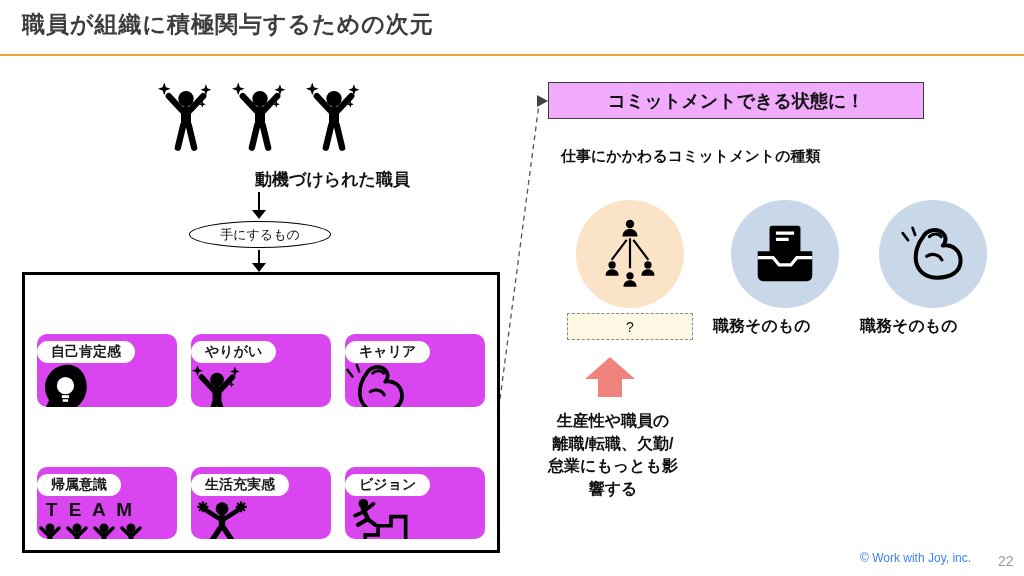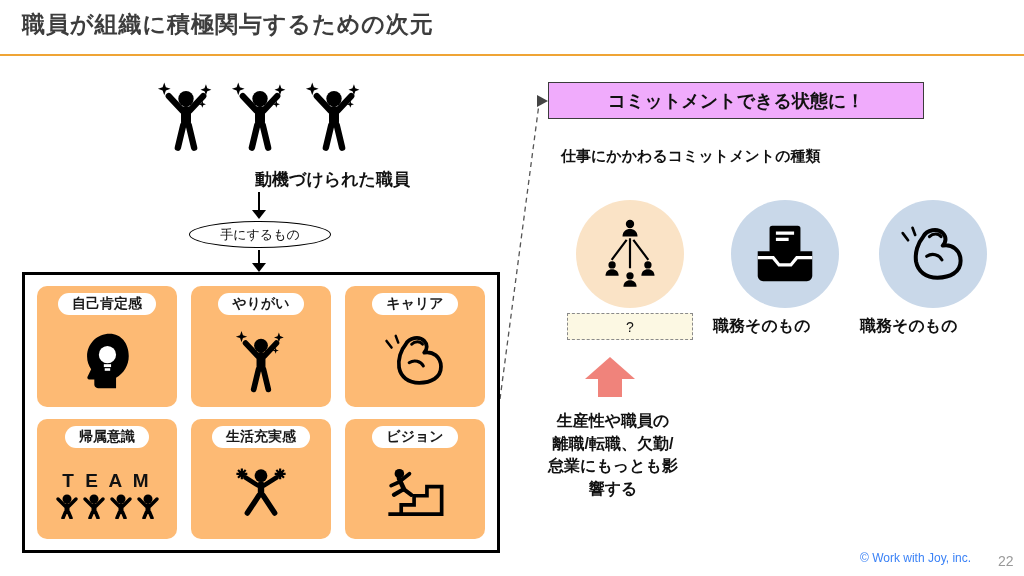--- a/index.html
+++ b/index.html
@@ -15,21 +15,21 @@
   .motivated-label { position:absolute; left:110px; top:168px; width:300px; text-align:right; font-size:17px; font-weight:700; }
 
   .vline { position:absolute; width:2px; background:#000; }
   .vhead { position:absolute; width:0; height:0; border-left:7px solid transparent; border-right:7px solid transparent; border-top:9px solid #000; }
 
   .gain-pill { position:absolute; left:189px; top:221px; width:142px; height:27px; border:1.5px solid #000; border-radius:50%;
     display:flex; align-items:center; justify-content:center; font-size:13px; background:#fff; z-index:2; }
 
   .big-box { position:absolute; left:22px; top:272px; width:478px; height:281px; border:3px solid #000; background:#fff;
     padding:11px 12px; display:grid; grid-template-columns:repeat(3,1fr); grid-template-rows:1fr 1fr; gap:12px 14px; z-index:2; }
-  .card { background:#fdba74; border-radius:10px; display:flex; flex-direction:column; align-items:center; padding-top:7px; overflow:hidden; }
+  .card { background:#d946ef; border-radius:10px; display:flex; flex-direction:column; align-items:flex-start; padding-top:7px; overflow:hidden;margin-top:48px; }
   .card-pill { background:#fff; border-radius:13px; padding:2px 14px; font-size:14px; font-weight:600; color:#1a1a1a; white-space:nowrap; }
   .card-icon { flex:1; display:flex; flex-direction:column; align-items:center; justify-content:center; }
   .team-text { font-size:19px; font-weight:800; letter-spacing:3px; margin-top:3px; }
   .team-row { display:flex; gap:1px; margin-top:1px; }
   .team-row svg { width:26px; height:26px; }
 
   .banner { position:absolute; left:548px; top:82px; width:376px; height:37px; border:1.5px solid #3c3c3c; background:#f0abfc;
     display:flex; align-items:center; justify-content:center; font-size:18px; font-weight:600; }
 
   .types-heading { position:absolute; left:561px; top:147px; font-size:15px; font-weight:700; }

